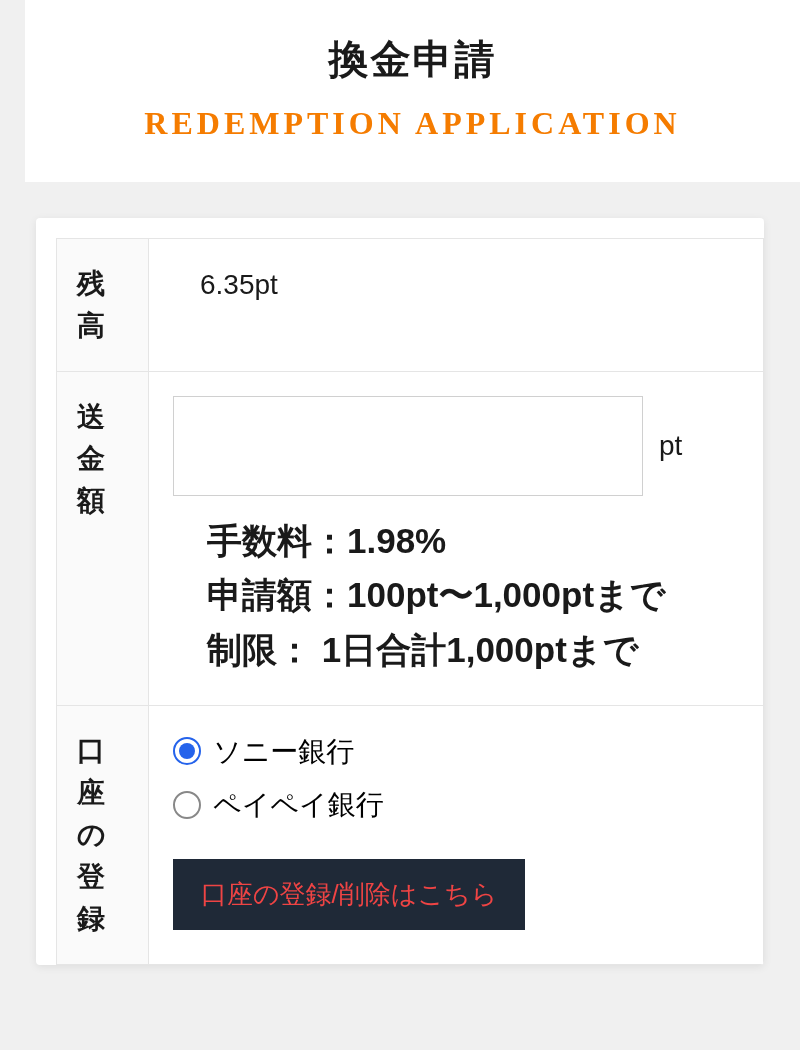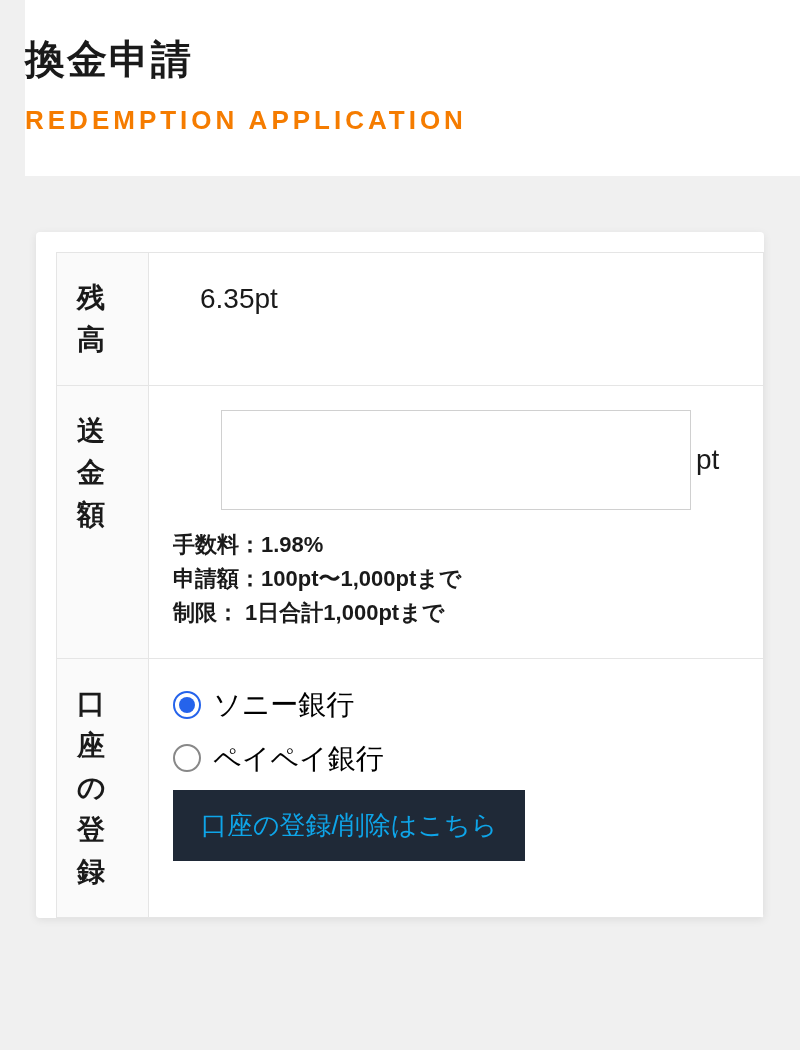--- a/index.html
+++ b/index.html
@@ -9,38 +9,40 @@
     }
     body {
       font-family: -apple-system, BlinkMacSystemFont, "Helvetica Neue", Arial, sans-serif;
       background: #f0f0f0;
       width: 800px;
       height: 1050px;
       overflow: hidden;
     }
     .header {
       background: #ffffff;
+      text-align: center;
       padding: 32px 0 40px 0;
       margin-left: 25px;
     }
     .title-jp {
       font-size: 40px;
       font-weight: 700;
       color: #1a1a1a;
       letter-spacing: 2px;
       margin-bottom: 18px;
     }
     .title-en {
-      font-size: 26px;
+      font-size: 32px;
       font-weight: 700;
       color: #f57c00;
       letter-spacing: 4px;
+      font-family: Liberation Serif, serif;
     }
     .content-wrapper {
-      padding: 56px 36px 0 36px;
+      padding: 36px 36px 0 36px;
     }
     .card {
       background: #ffffff;
       border-radius: 4px;
       box-shadow: 0 2px 8px rgba(0,0,0,0.08);
       overflow: hidden;
     }
     .card-inner {
       padding: 20px 0 0 20px;
     }
@@ -69,41 +71,41 @@
       line-height: 1.55;
     }
     .balance-value {
       font-size: 28px;
       font-weight: 400;
       margin-left: 27px;
     }
     .amount-row {
       display: flex;
       align-items: center;
-      gap: 5px;
+      gap: 16px;
       margin-bottom: 18px;
-      margin-left: 48px;
     }
     .amount-input {
       width: 470px;
       height: 100px;
       border: 1px solid #d0d0d0;
       font-size: 28px;
       padding: 0 14px;
       background: #ffffff;
     }
     .unit-label {
       font-size: 28px;
       color: #1a1a1a;
     }
     .info-line {
-      font-size: 22px;
+      font-size: 35px;
       font-weight: 600;
       color: #1a1a1a;
       line-height: 1.55;
+      margin-left: 34px;
     }
     .radio-option {
       display: flex;
       align-items: center;
       gap: 12px;
       margin-bottom: 10px;
       cursor: pointer;
     }
     .radio-circle {
       width: 28px;
@@ -124,24 +126,25 @@
       border-radius: 50%;
       background: #2563eb;
     }
     .radio-label {
       font-size: 28px;
       color: #000000;
       font-weight: 400;
     }
     .account-button {
       background: #1f2937;
-      color: #0ea5e9;
+      color: #ef4444;
       border: none;
       font-size: 26px;
       padding: 18px 28px;
+      margin-top: 22px;
       cursor: pointer;
       font-weight: 400;
     }
   </style>
 </head>
 <body>
 
 <div class="header">
   <div class="title-jp">換金申請</div>
   <div class="title-en">REDEMPTION APPLICATION</div>

